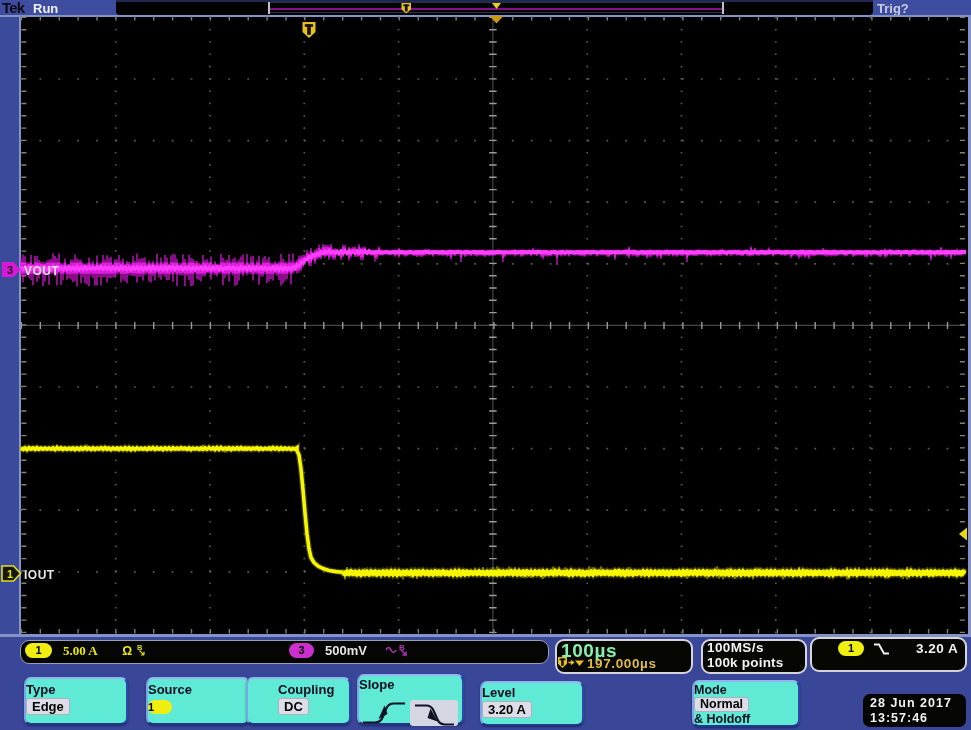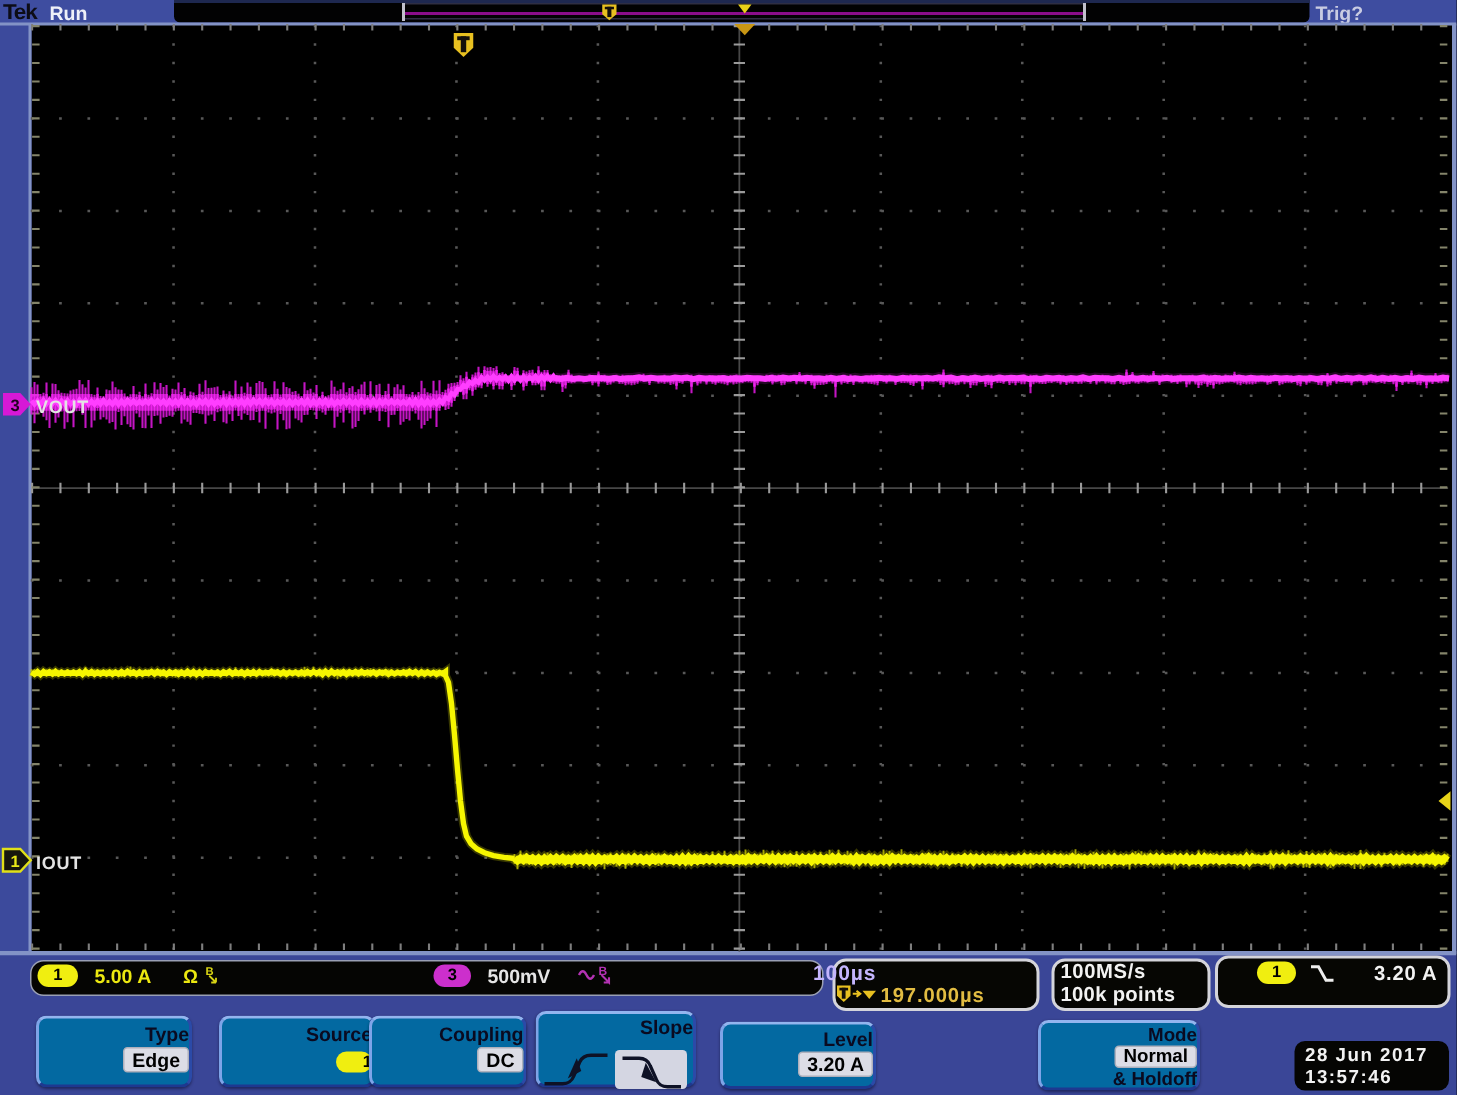--- a/index.html
+++ b/index.html
@@ -1,23 +1,23 @@
 <!DOCTYPE html>
 <html><head><meta charset="utf-8">
 <style>
 * { margin:0; padding:0; box-sizing:border-box; }
 html,body { width:971px; height:730px; overflow:hidden; }
 body { font-family:"Liberation Sans",sans-serif; background:#3c4a9c; position:relative; }
 .abs { position:absolute; }
 .b { font-weight:bold; }
 .box { position:absolute; background:#060603; border:2px solid #d4d4da; border-radius:9px; }
-.btn { position:absolute; background:#0369a1; border-radius:7px;
+.btn { position:absolute; background:#5eead4; border-radius:7px;
   border-top:2px solid #93b5ef; border-left:2px solid #7ea4e8;
   border-right:2px solid #2b4aa8; border-bottom:2px solid #1e3890;
-  box-shadow:0 1px 2px rgba(0,0,20,.45); text-align:right; color:#0a0a20; font-weight:bold; font-size:13px; }
+  box-shadow:0 1px 2px rgba(0,0,20,.45); text-align:left; color:#0a0a20; font-weight:bold; font-size:13px; }
 .chip { display:inline-block; background:#dcdde6; border-radius:3px; padding:0 5px; color:#000; border:1px solid #aeb0bc; line-height:15px; }
 .pill { position:absolute; border-radius:8px; color:#000; font-weight:bold; font-size:11px; text-align:center; }
 </style></head>
 <body>
 
 <div class="abs" style="left:0;top:0;width:971px;height:16px;background:#3e4da0;"></div>
 <div class="abs" style="left:116px;top:0;width:757px;height:15px;background:#020203;border-radius:0 0 4px 4px;"></div>
 <div class="abs" style="left:116px;top:0;width:757px;height:2px;background:#1e2850;"></div>
 <div class="abs" style="left:2px;top:0px;font-size:15px;font-family:'Liberation Sans',sans-serif;font-weight:bold;color:#0c0c16;letter-spacing:-0.8px;transform:scaleY(0.95);transform-origin:0 0;">Tek</div>
 <div class="abs b" style="left:33px;top:1px;font-size:13px;color:#eef0f8;">Run</div>
@@ -90,36 +90,36 @@
 
 <polygon points="2,566 13.5,566 20.5,573.5 13.5,581 2,581" fill="#16160e" stroke="#e0e018" stroke-width="1.6"></polygon>
 <text x="7" y="578" font-size="11" font-weight="bold" fill="#e8e818">1</text>
 </svg>
 <div class="abs b" style="left:24px;top:264px;font-size:12px;color:#e4e4e4;letter-spacing:0.5px;">VOUT</div>
 <div class="abs b" style="left:24px;top:567.5px;font-size:12px;color:#e4e4e4;letter-spacing:0.5px;">IOUT</div>
 <div class="abs" style="left:0;top:637px;width:971px;height:93px;background:#3a4697;"></div>
 
 <div class="abs" style="left:20px;top:640px;width:529px;height:24px;background:#050503;border:1px solid #9aa0b4;border-radius:9px;"></div>
 <div class="pill" style="left:25px;top:643px;width:27px;height:15px;background:#f0ee10;line-height:15px;">1</div>
-<div class="abs b" style="left:63px;top:643px;font-size:13px;color:#ece810;">5.00 A</div>
+<div class="abs b" style="left:63px;top:643px;font-size:13px;color:#ece810;font-family:Liberation Serif, serif;">5.00 A</div>
 <div class="abs b" style="left:122px;top:643px;font-size:13px;color:#ece810;">Ω</div>
 <svg class="abs" style="left:137px;top:644px;" width="14" height="14">
 <text x="0" y="6" font-size="7.5" font-weight="bold" fill="#d8d414">B</text>
 <path d="M2.5 6.5 L7 11 M7 11 L7 7.8 M7 11 L3.8 11" stroke="#d8d414" stroke-width="1.2" fill="none"></path>
 </svg>
 <div class="pill" style="left:289px;top:643px;width:25px;height:15px;background:#cc2fcc;line-height:15px;">3</div>
 <div class="abs b" style="left:325px;top:643px;font-size:13px;color:#e5e5e5;">500mV</div>
 <svg class="abs" style="left:385px;top:644px;" width="30" height="14">
 <path d="M1 6 Q3.5 1 6 6 T11 6" stroke="#b332b3" stroke-width="1.6" fill="none"></path>
 <text x="14" y="6" font-size="8" font-weight="bold" fill="#b332b3">B</text>
 <path d="M16 6 L21 11 L21 7.5 M21 11 L17.5 11" stroke="#b332b3" stroke-width="1.4" fill="none"></path>
 </svg>
 
 <div class="box" style="left:555px;top:639px;width:138px;height:35px;"></div>
-<div class="abs b" style="left:542px;top:640px;font-size:14px;color:#c4b5fd;letter-spacing:0.6px;">100µs</div>
+<div class="abs b" style="left:561px;top:640px;font-size:19px;color:#86efac;letter-spacing:0.6px;">100µs</div>
 <svg class="abs" style="left:557px;top:656px;" width="32" height="15">
 <polygon points="1,1 10,1 10,7.8 5.5,12 1,7.8" fill="#e8c020"></polygon>
     <rect x="2.6" y="2.5" width="5.8" height="1.8" fill="#14100a"></rect>
     <rect x="4.2" y="2.5" width="2.5" height="7.3" fill="#14100a"></rect>
 <path d="M11.5 6.5 L16 6.5 M14 4.5 L16.5 6.5 L14 8.5" stroke="#e8c020" stroke-width="1.4" fill="none"></path>
 <polygon points="18,4.5 27,4.5 22.5,10" fill="#e8c020"></polygon>
 </svg>
 <div class="abs b" style="left:587px;top:656px;font-size:13.5px;color:#e2bc42;letter-spacing:0.6px;">197.000µs</div>
 
 <div class="box" style="left:701px;top:639px;width:106px;height:35px;"></div>

